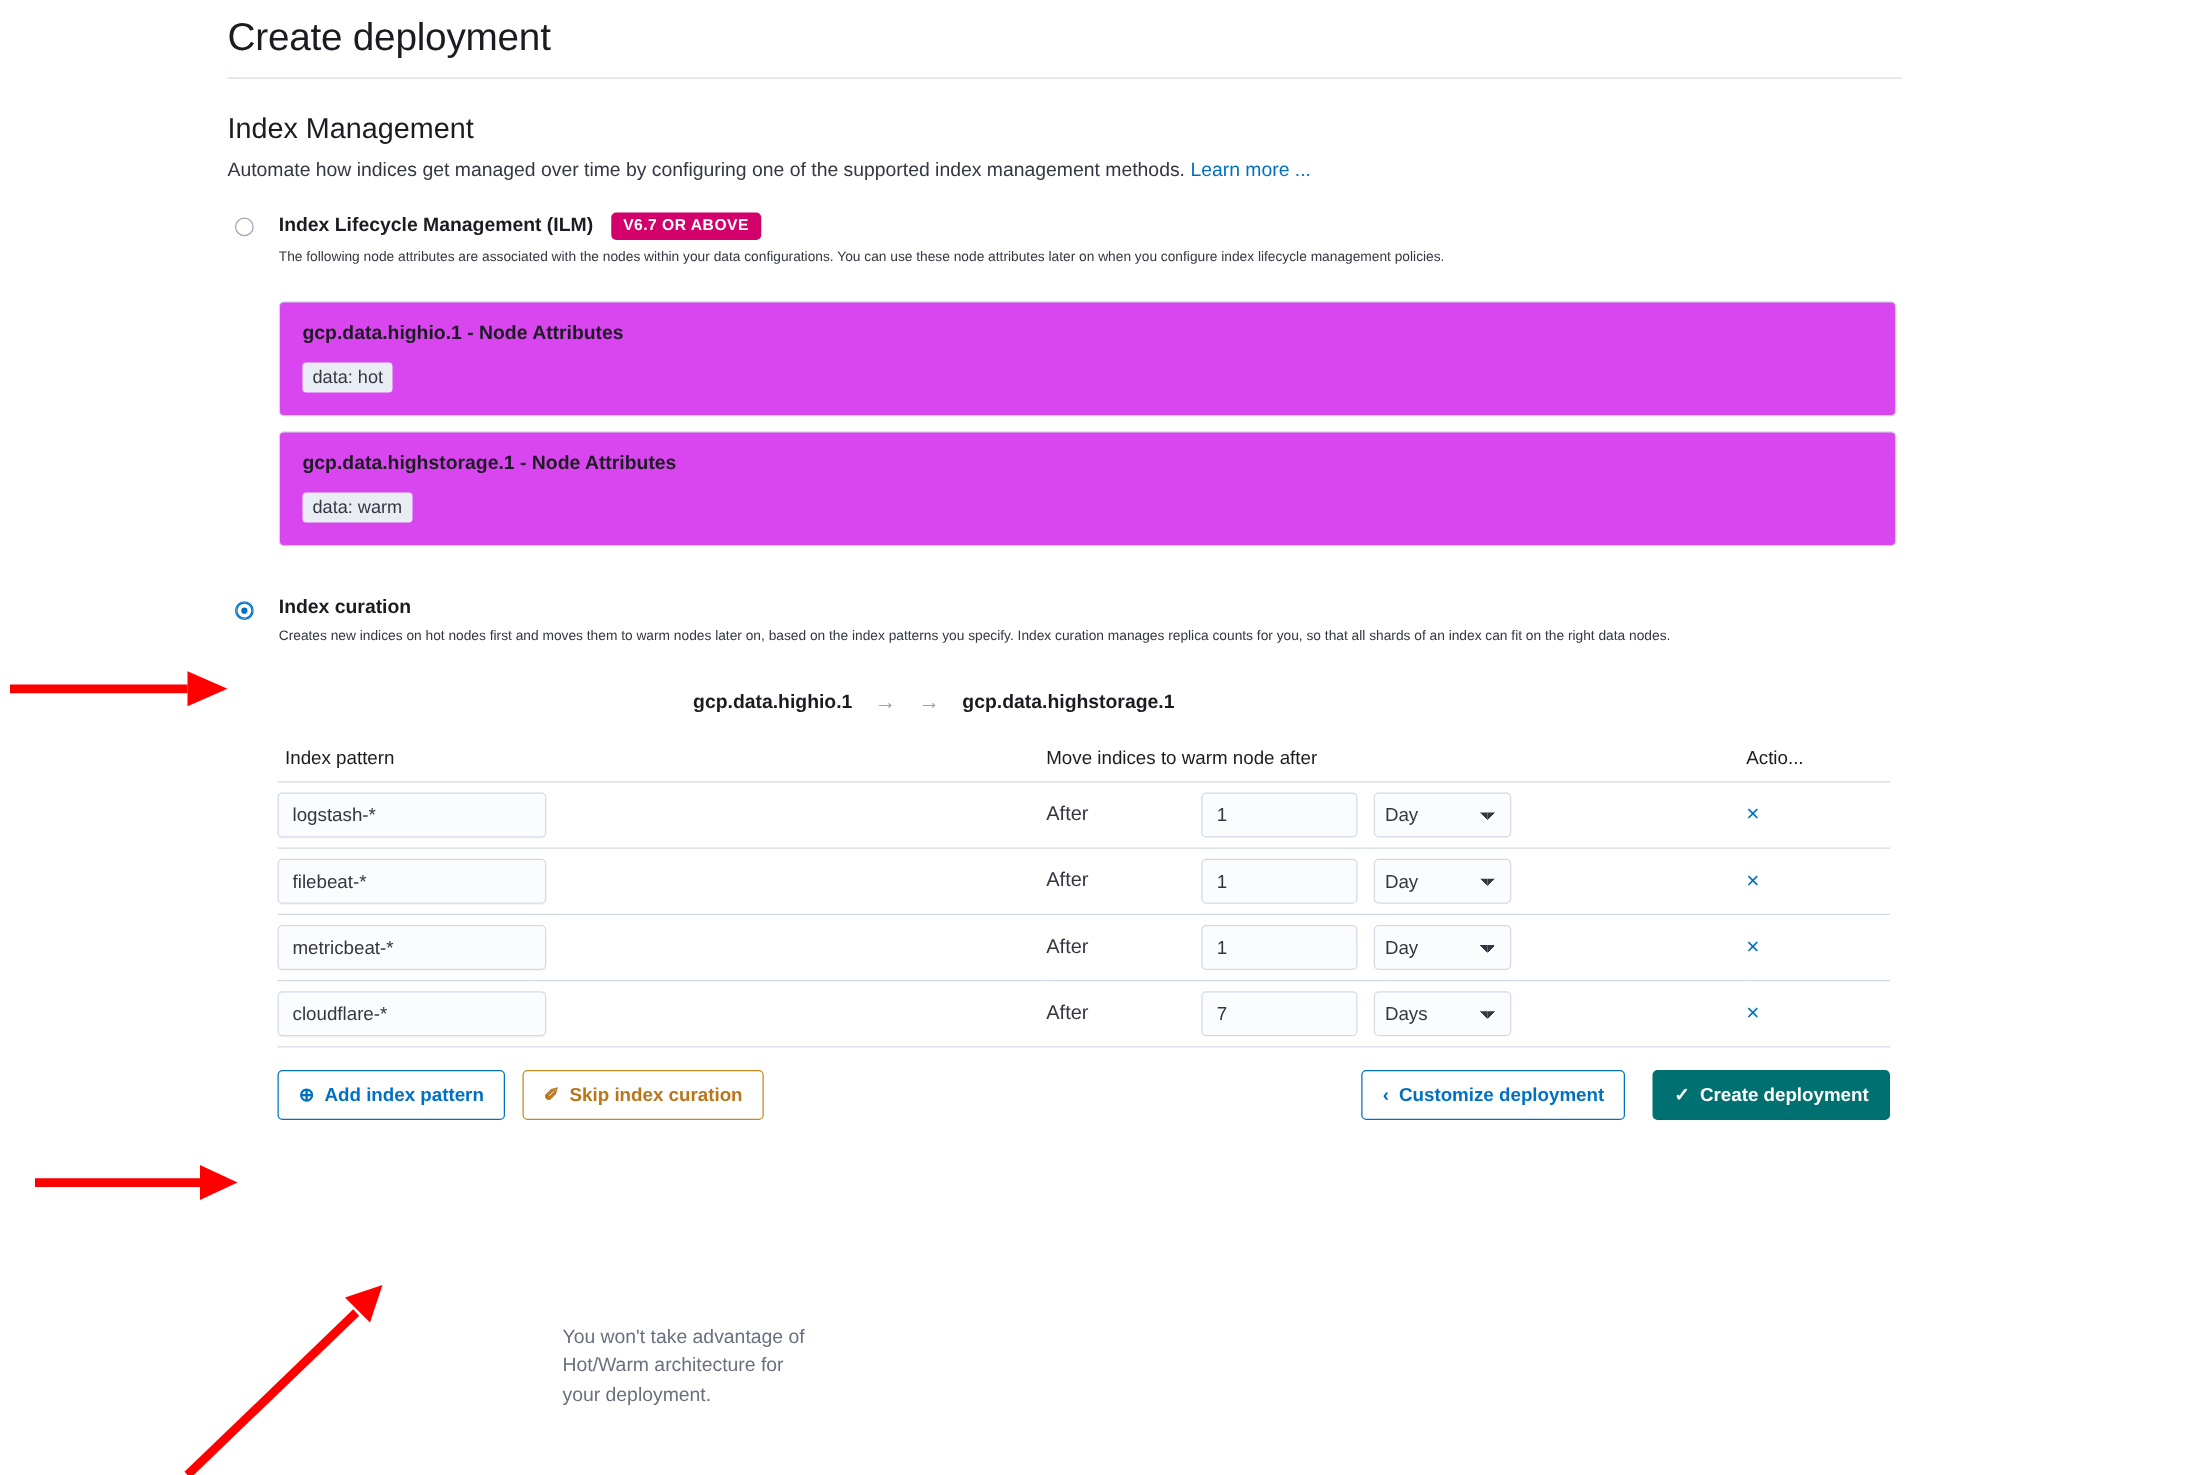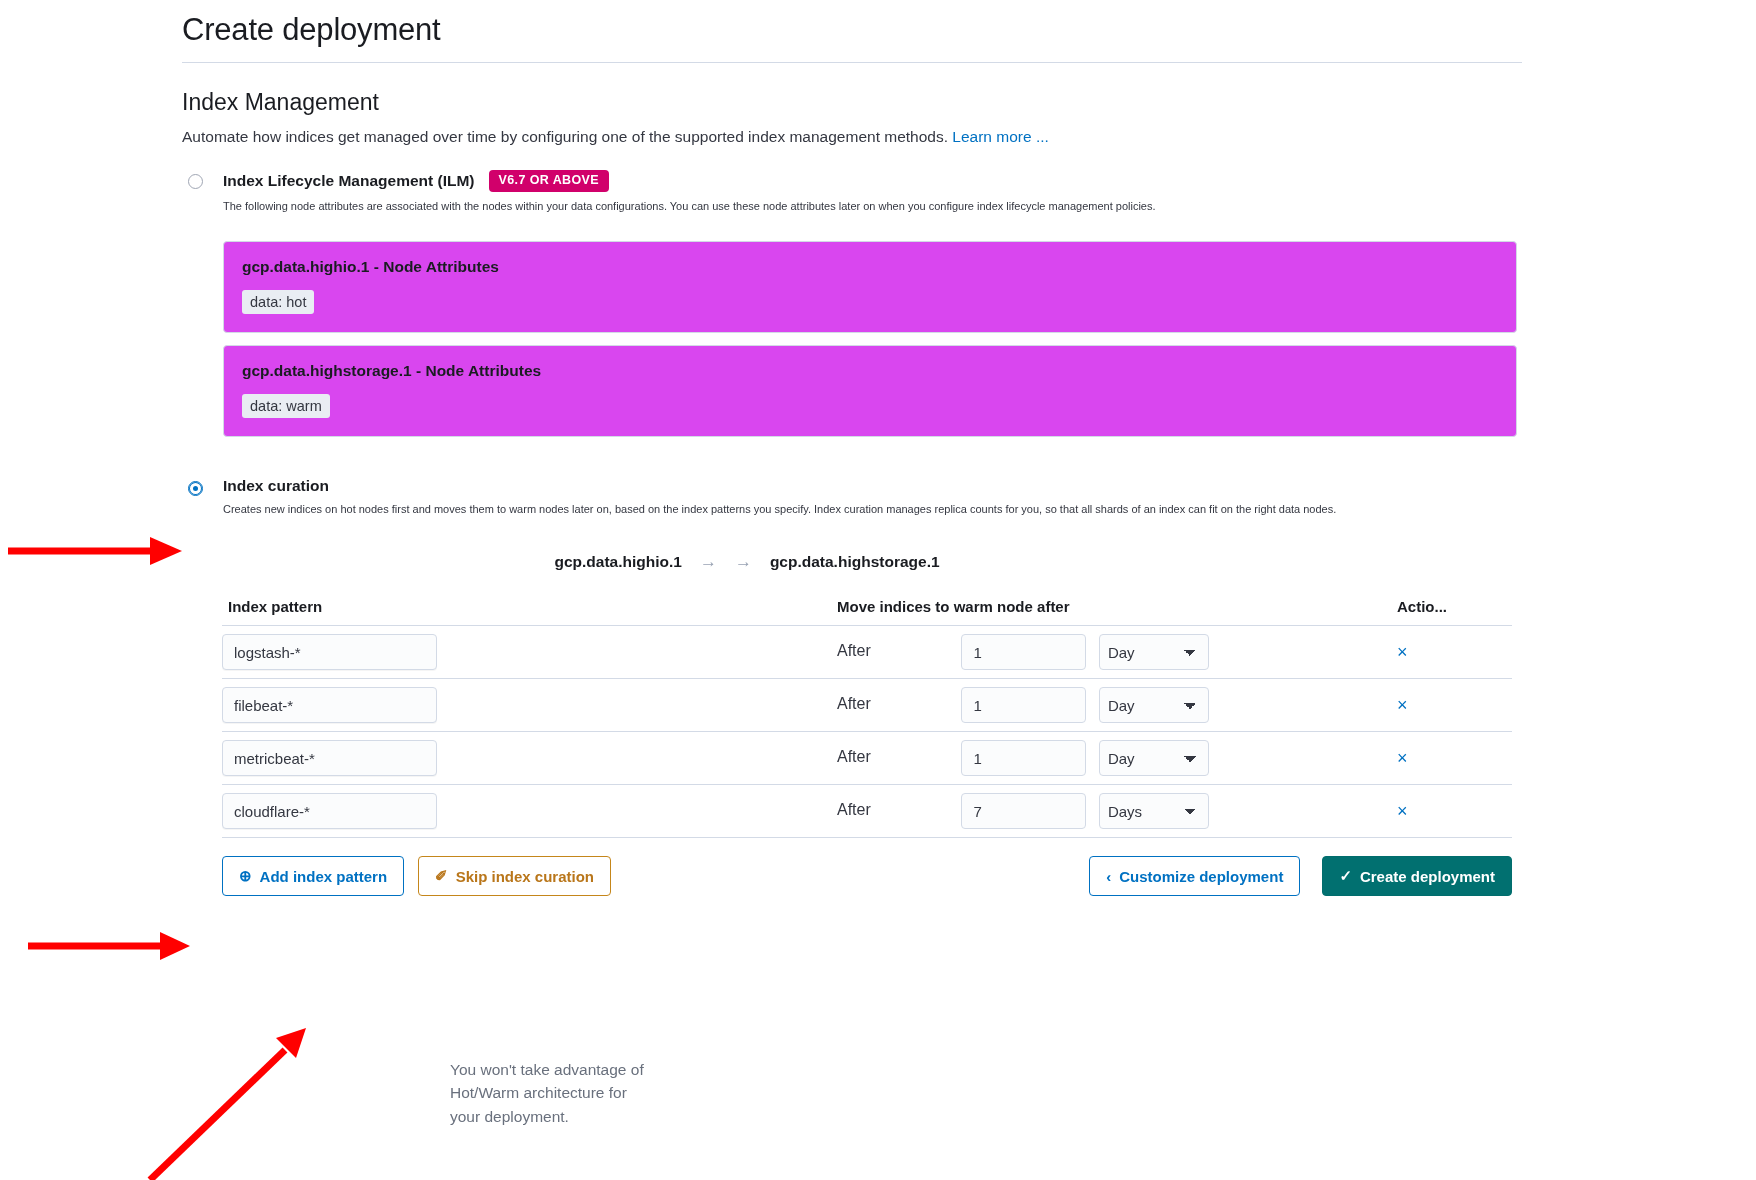--- a/index.html
+++ b/index.html
@@ -173,21 +173,21 @@
   }
 
   table.curation {
     width: 1290px;
     border-collapse: collapse;
     margin-left: 40px;
   }
   table.curation th {
     text-align: left;
     font-size: 15px;
-    font-weight: bold;
+    font-weight: normal;
     color: #1a1c21;
     padding: 0 0 10px 0;
     border-bottom: 1px solid #d3dae6;
     margin-left: 20px;
   }
   table.curation th.col-pattern { width: 615px; padding-left: 6px;}
   table.curation th.col-move { width: 560px; }
   table.curation th.col-actions { width: 115px; text-align: left; }
   table.curation td {
     border-bottom: 1px solid #d3dae6;

